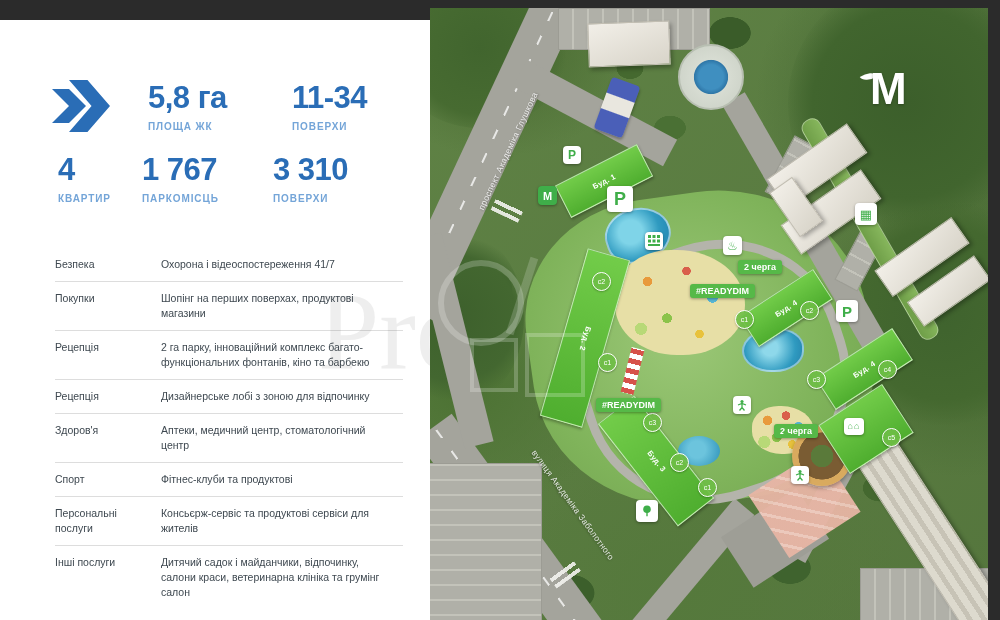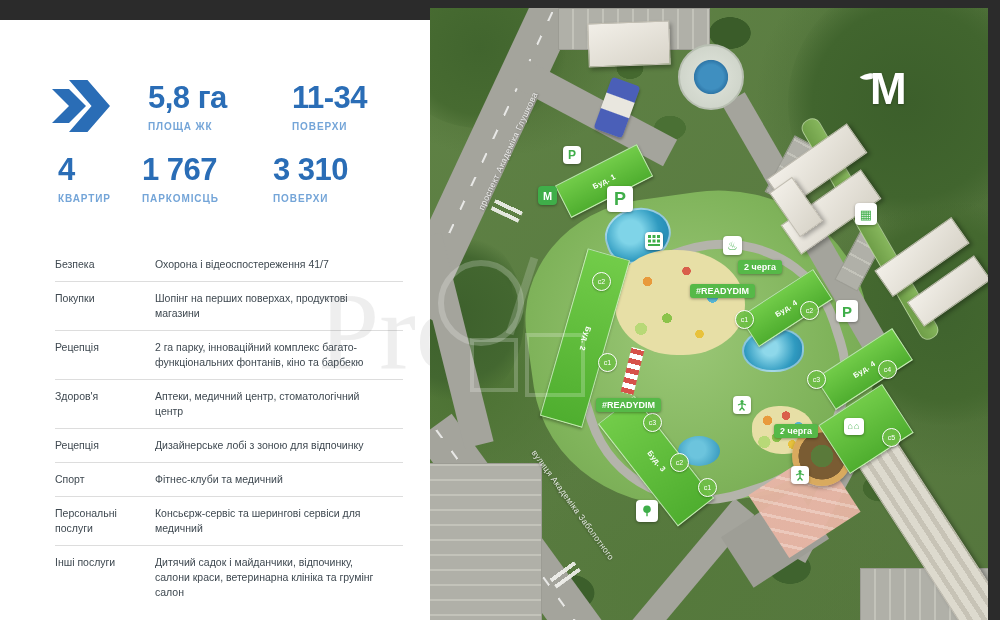--- a/index.html
+++ b/index.html
@@ -15,21 +15,21 @@
             clip-path:polygon(0 0,45% 0,100% 50%,45% 100%,0 100%,55% 50%);}
   .stat{position:absolute;}
   .stat .v{font-size:31px;font-weight:bold;color:#2a6db6;letter-spacing:-0.5px;line-height:32px;}
   .stat .l{margin-top:7px;font-size:10px;font-weight:bold;color:#74a5d8;letter-spacing:0.9px;}
   .s1{left:148px;top:62px;} .s2{left:292px;top:62px;}
   .s3{left:58px;top:134px;} .s4{left:142px;top:134px;} .s5{left:273px;top:134px;}
 
   .features{position:absolute;left:55px;top:228px;width:348px;}
   .feat{display:flex;padding:9px 0;border-bottom:1px solid #ddd;}
   .feat:last-child{border-bottom:none;}
-  .feat .fl{flex:0 0 100px;font-size:10.5px;color:#3e4850;line-height:15px;}
+  .feat .fl{flex:0 0 100px;font-size:10.5px;color:#3e4850;line-height:15px;padding-right:6px;}
   .feat .ft{flex:1;max-width:222px;font-size:10.5px;color:#3e4850;line-height:15px;}
 
   .wm-left{position:absolute;left:318px;top:248px;font-family:"Liberation Serif",serif;
            font-size:110px;color:rgba(90,90,90,0.10);z-index:9;pointer-events:none;}
 
   
   .map{position:absolute;left:430px;top:8px;width:558px;height:612px;overflow:hidden;
        background-color:#62854a;
        background-image:
          radial-gradient(200px 160px at 12% 6%, #47682f 0%, rgba(70,104,47,0) 70%),
@@ -239,34 +239,34 @@
       </div>
       <div class="feat">
         <div class="fl">Покупки</div>
         <div class="ft">Шопінг на перших поверхах, продуктові магазини</div>
       </div>
       <div class="feat">
         <div class="fl">Рецепція</div>
         <div class="ft">2 га парку, інноваційний комплекс багато-функціональних фонтанів, кіно та барбекю</div>
       </div>
       <div class="feat">
+        <div class="fl">Рецепція</div>
+        <div class="ft">Дизайнерське лобі з зоною для відпочинку</div>
+      </div>
+      <div class="feat">
         <div class="fl">Здоров'я</div>
         <div class="ft">Аптеки, медичний центр, стоматологічний центр</div>
       </div>
       <div class="feat">
-        <div class="fl">Рецепція</div>
-        <div class="ft">Дизайнерське лобі з зоною для відпочинку</div>
-      </div>
-      <div class="feat">
         <div class="fl">Спорт</div>
-        <div class="ft">Фітнес-клуби та медичний</div>
+        <div class="ft">Фітнес-клуби та продуктові</div>
       </div>
       <div class="feat">
         <div class="fl">Персональні послуги</div>
-        <div class="ft">Консьєрж-сервіс та шерингові сервіси для медичний</div>
+        <div class="ft">Консьєрж-сервіс та продуктові сервіси для жителів</div>
       </div>
       <div class="feat">
         <div class="fl">Інші послуги</div>
         <div class="ft">Дитячий садок і майданчики, відпочинку, салони краси, ветеринарна клініка та грумінг салон</div>
       </div>
     </div>
 
     <div class="wm-left">Pro</div>
   </div>
 

